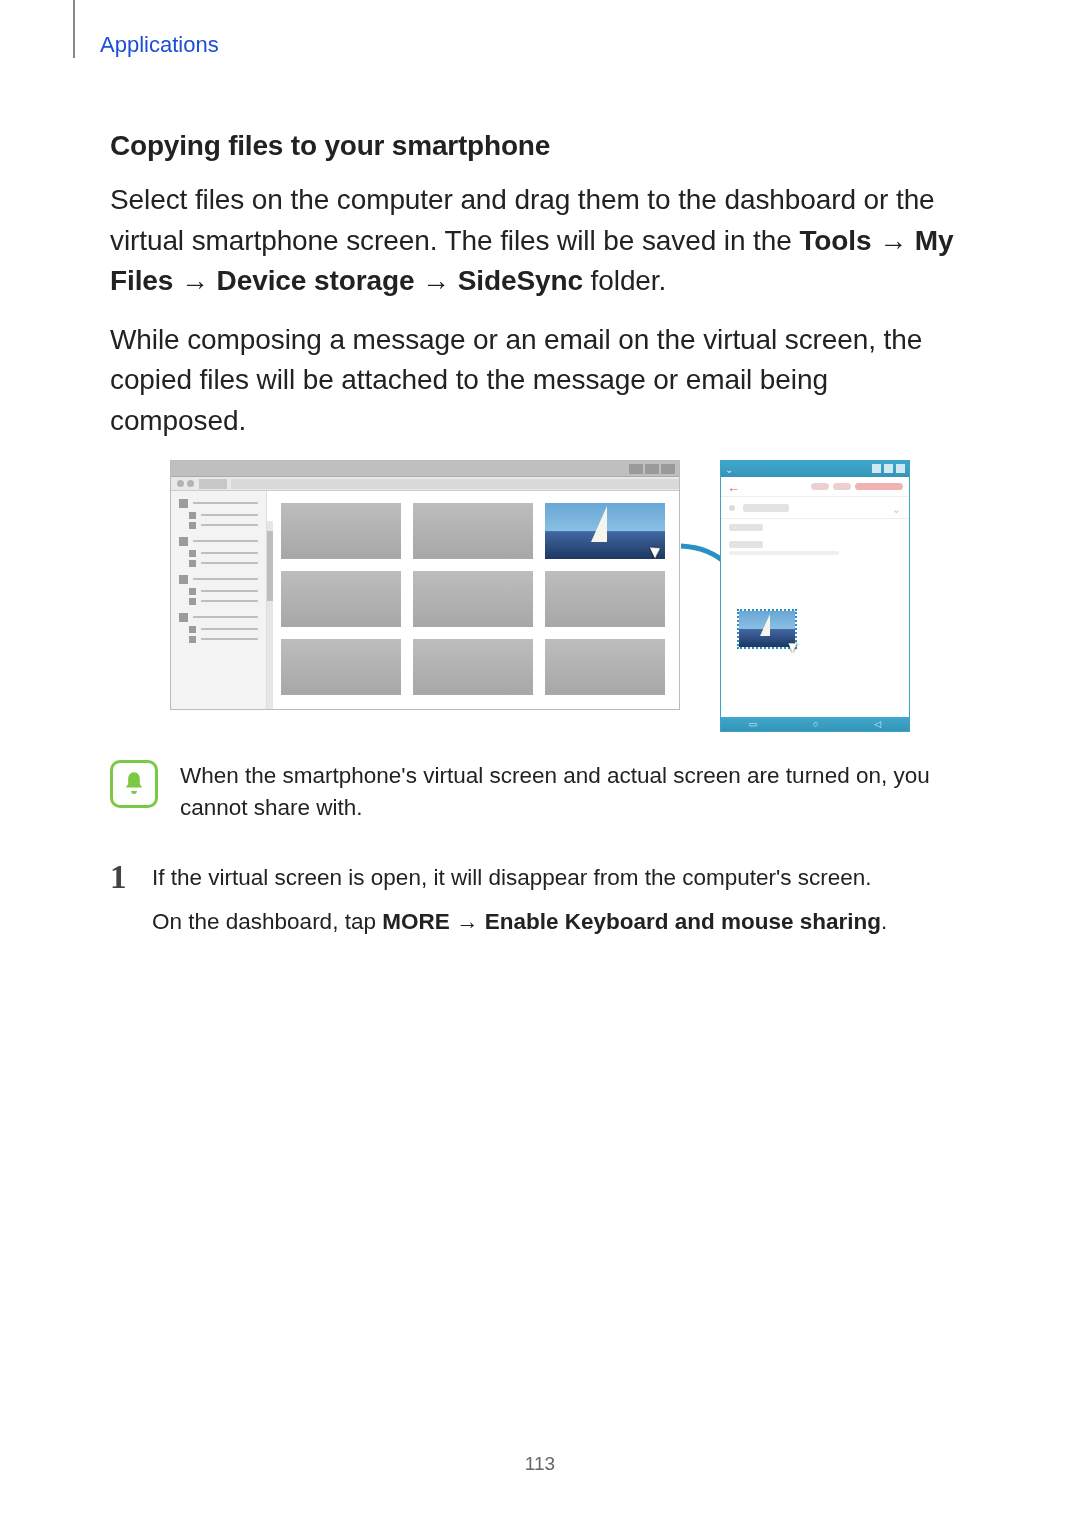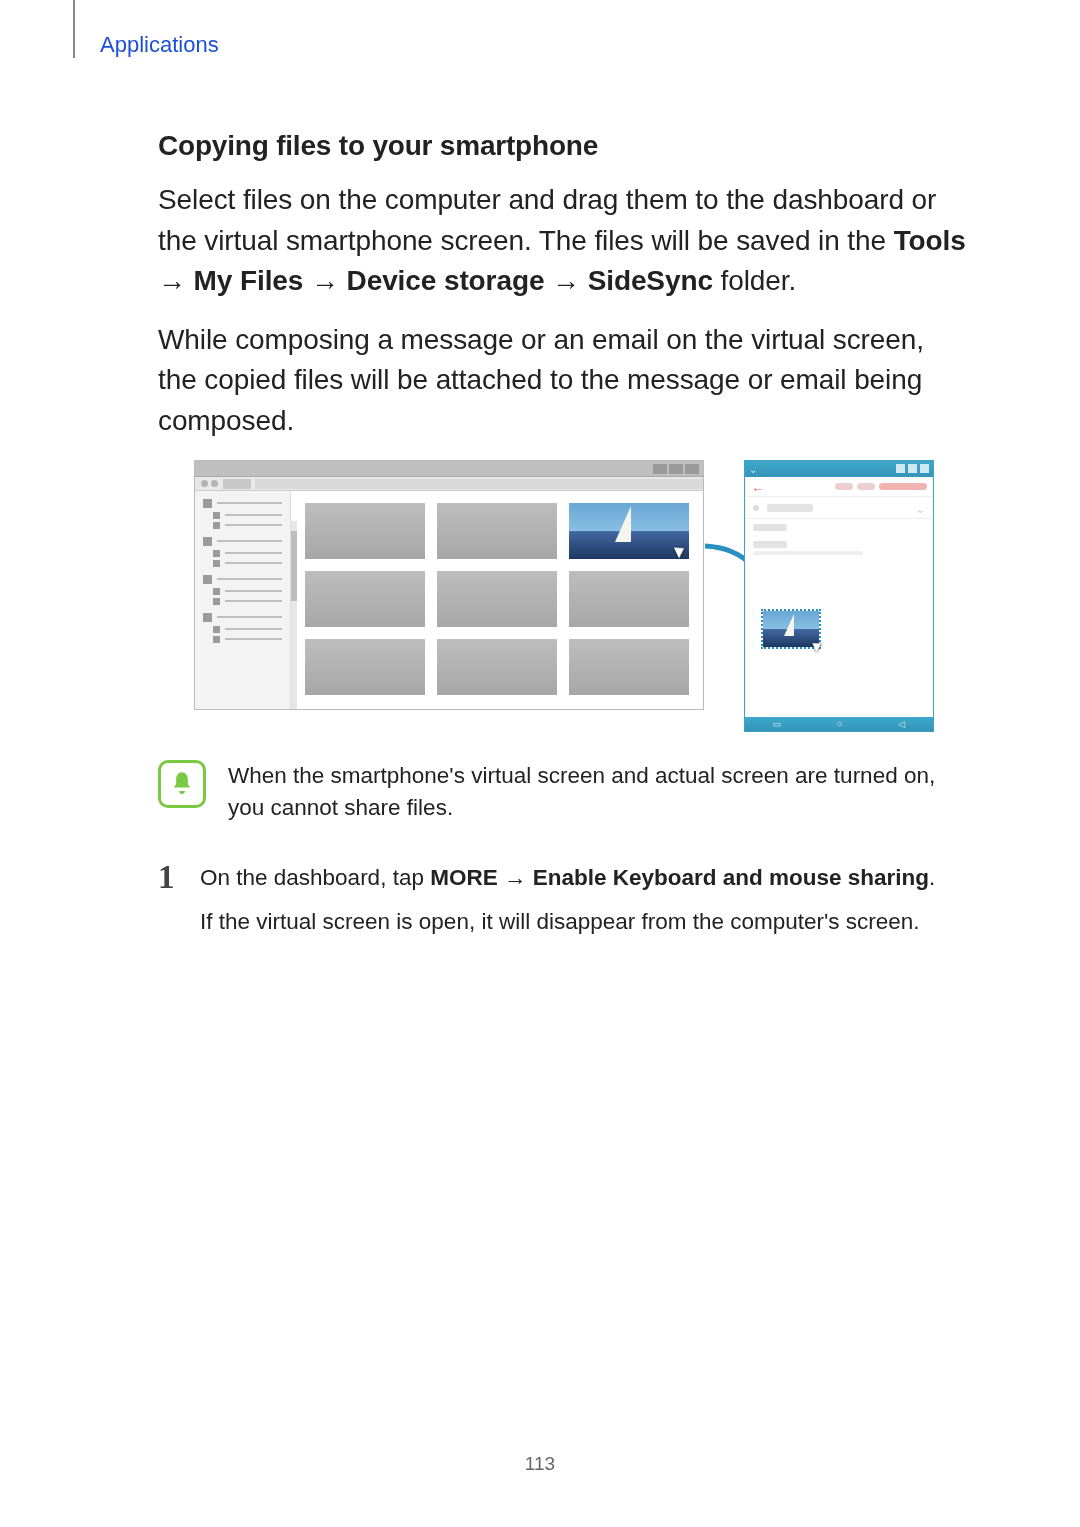--- a/index.html
+++ b/index.html
@@ -1,20 +1,20 @@
 <!DOCTYPE html>
 <html><head>
 <meta charset="utf-8">
 <style>
   * { box-sizing: border-box; margin: 0; padding: 0; }
   html, body { width: 1080px; height: 1527px; background: #fff; font-family: "Segoe UI", "Helvetica Neue", Arial, sans-serif; color: #222; }
   .page { position: relative; width: 1080px; height: 1527px; padding: 20px 110px 40px 110px; }
   .header-mark { position: absolute; left: 73px; top: 0; width: 2px; height: 58px; background: #888; }
   .header-label { position: absolute; left: 100px; top: 32px; font-size: 22px; color: #1d4ed8; }
-  .content { margin-top: 110px; margin-left: 48px; }
+  .content { margin-top: 110px; }
   h3.sub { font-size: 28px; font-weight: 700; margin-bottom: 18px; letter-spacing: -0.2px; }
   p.body { font-size: 28px; line-height: 1.45; margin-bottom: 18px; letter-spacing: -0.1px; }
   .bold { font-weight: 700; }
   .arrow { font-family: inherit; }
   .figure-wrap { display: flex; justify-content: center; margin: 14px 0 26px 0; }
   .figure { width: 740px; height: 274px; position: relative; }
   .desktop { position: absolute; left: 0; top: 0; width: 510px; height: 250px; border: 1px solid #bbb; background: #fff; }
   .desktop .titlebar { height: 16px; background: #bfbfbf; border-bottom: 1px solid #aaa; position: relative; }
   .desktop .titlebar .winbtns { position: absolute; right: 4px; top: 3px; display: flex; gap: 2px; }
   .desktop .titlebar .winbtn { width: 14px; height: 10px; background: #9a9a9a; }
@@ -240,31 +240,31 @@
         </div>
       </div>
     </div>
 
     <div class="note-row">
       <div class="note-icon">
         <svg viewBox="0 0 24 24">
             <path fill="#7ac943" d="M12 2C9 2 7 4.5 7 8v4l-2 3h14l-2-3V8c0-3.5-2-6-5-6zm-2.5 16a2.5 2.5 0 0 0 5 0h-5z"></path>
           </svg>
       </div>
-      <div class="note-text">When the smartphone's virtual screen and actual screen are turned on, you cannot share files.</div>
+      <div class="note-text">When the smartphone's virtual screen and actual screen are turned on, you cannot share with.</div>
     </div>
 
 
 
     <div class="step">
       <div class="step-num">1</div>
       <div class="step-body">
+        <p>If the virtual screen is open, it will disappear from the computer's screen.</p>
         <p>
           <span>On the dashboard, tap </span><span class="bold">MORE</span><span class="arrow"> → </span><span class="bold">Enable Keyboard and mouse sharing</span><span>.</span>
         </p>
-        <p>If the virtual screen is open, it will disappear from the computer's screen.</p>
       </div>
     </div>
 
   </div>
 
   <div class="page-number">113</div>
 </div>
 
 </body></html>

